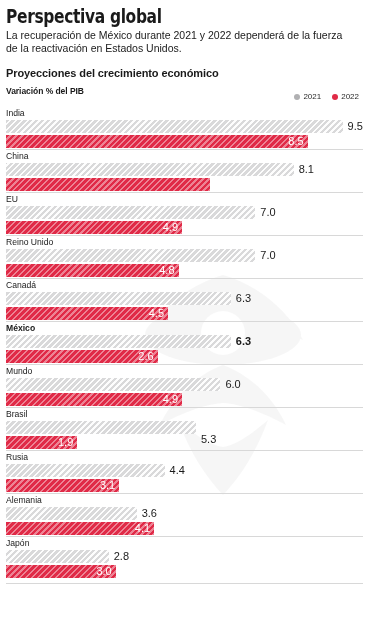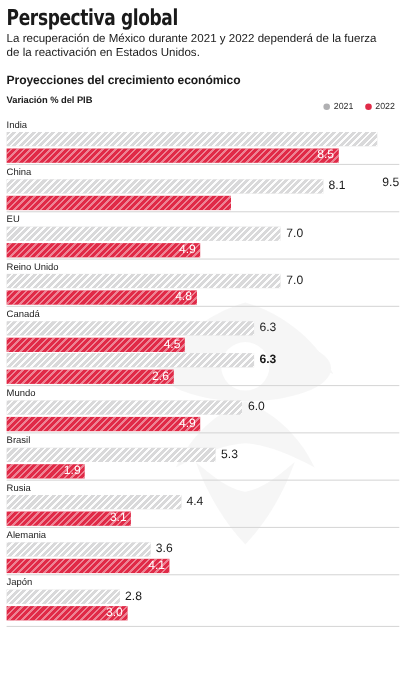--- a/index.html
+++ b/index.html
@@ -205,21 +205,21 @@
         <span>2022</span>
       </div>
     </div>
   </div>
 
   <div class="rows" id="rows">
       <div class="row first">
         <div class="row-label">India</div>
         <div class="bar-line">
           <div class="bar gray" style="width: 336.55px;"></div>
-          <span class="val outside" style="left: 336.55px; margin-top: 40px;">9.5</span>
+          <span class="val outside" style="left: 336.55px;">9.5</span>
         </div>
         <div class="bar-line">
           <div class="bar red" style="width: 301.65px;"></div>
           <span class="val inside" style="left: 301.65px;">8.5</span>
         </div>
       </div>
       <div class="row">
         <div class="row-label">China</div>
         <div class="bar-line">
           <div class="bar gray" style="width: 287.69px;"></div>
@@ -257,20 +257,21 @@
         <div class="bar-line">
           <div class="bar gray" style="width: 224.87px;"></div>
           <span class="val outside" style="left: 224.87px;">6.3</span>
         </div>
         <div class="bar-line">
           <div class="bar red" style="width: 162.05px;"></div>
           <span class="val inside" style="left: 162.05px;">4.5</span>
         </div>
       </div>
       <div class="row">
+        <div class="row-label highlight">México</div>
         <div class="bar-line">
           <div class="bar gray" style="width: 224.87px;"></div>
           <span class="val outside bold" style="left: 224.87px;">6.3</span>
         </div>
         <div class="bar-line">
           <div class="bar red" style="width: 151.58px;"></div>
           <span class="val inside" style="left: 151.58px;">2.6</span>
         </div>
       </div>
       <div class="row">
@@ -281,21 +282,21 @@
         </div>
         <div class="bar-line">
           <div class="bar red" style="width: 176.01px;"></div>
           <span class="val inside" style="left: 176.01px;">4.9</span>
         </div>
       </div>
       <div class="row">
         <div class="row-label">Brasil</div>
         <div class="bar-line">
           <div class="bar gray" style="width: 189.97px;"></div>
-          <span class="val outside" style="left: 189.97px;">5.3</span>
+          <span class="val outside" style="left: 189.97px; margin-top: 12px;">5.3</span>
         </div>
         <div class="bar-line">
           <div class="bar red" style="width: 71.31px;"></div>
           <span class="val inside" style="left: 71.31px;">1.9</span>
         </div>
       </div>
       <div class="row">
         <div class="row-label">Rusia</div>
         <div class="bar-line">
           <div class="bar gray" style="width: 158.56px;"></div>

